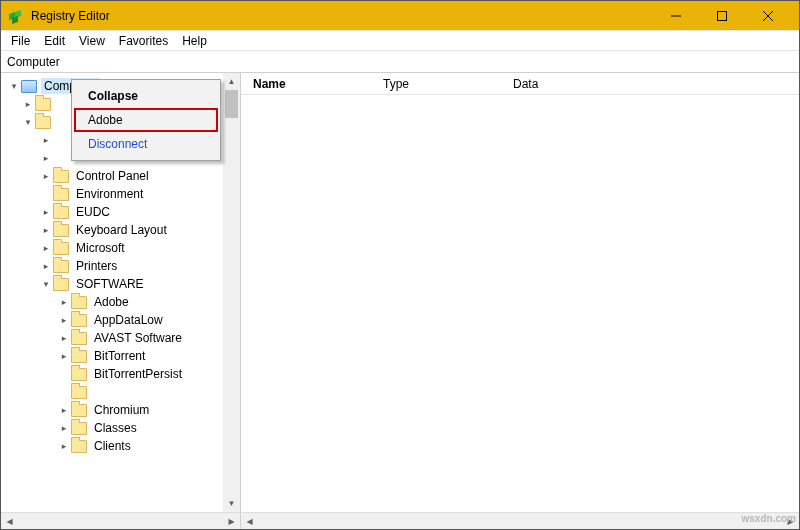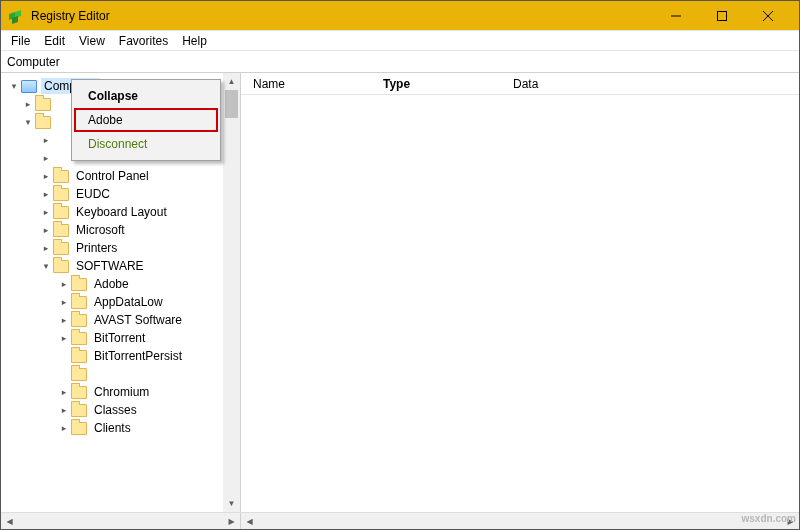--- a/index.html
+++ b/index.html
@@ -90,22 +90,22 @@
 }
 .list-header {
   height: 22px;
   display: flex;
   align-items: center;
   border-bottom: 1px solid #e5e5e5;
   font-size: 12px;
   padding-left: 6px;
 }
 .list-header .col { padding: 0 6px; }
-.col-name { width: 130px; }
-.col-type { width: 130px; font-weight: bold; }
+.col-name { width: 130px; font-weight: bold; }
+.col-type { width: 130px; }
 .col-data { flex: 1; }
 .row {
   display: flex;
   align-items: center;
   height: 18px;
   white-space: nowrap;
 }
 .twbtn { width:14px; text-align:center; color:#5a5a5a; font-size:9px; }
 .fld {
   width: 16px; height: 13px;
@@ -141,21 +141,21 @@
   border: 1px solid #a0a0a0;
   box-shadow: 3px 3px 3px rgba(0,0,0,.25);
   padding: 4px 2px;
   z-index: 10;
   font-size: 12px;
 }
 .ctxmenu .itm {
   padding: 5px 14px;
 }
 .ctxmenu .itm.bold { font-weight: 700; }
-.ctxmenu .itm.disabled { color: #4d7c0f; }
+.ctxmenu .itm.disabled { color: #1d4ed8; }
 .ctxmenu .itm.hl { border: 2px solid #c00; padding: 3px 12px; }
 .hscrollbar {
   height: 17px;
   background: #f0f0f0;
   display: flex;
   border-top: 1px solid #ddd;
 }
 .hscrollbar .seg { display:flex; align-items:center; }
 .hscrollbar .arr { width:17px; display:flex; align-items:center; justify-content:center; color:#606060; font-size:8px;}
 .hscrollbar .track { flex:1; position:relative; }
@@ -225,20 +225,25 @@
       <div class="row indent2">
           <span class="twbtn">▸</span>
         </div>
       <div class="row indent2">
           <span class="twbtn">▸</span>
         </div>
       <div class="row indent2">
           <span class="twbtn">▸</span>
           <span class="fld"></span>
           <span class="lbl">Control Panel</span>
+        </div>
+      <div class="row indent2">
+          <span class="twbtn"> </span>
+          <span class="fld"></span>
+          <span class="lbl">Environment</span>
         </div>
       <div class="row indent2">
           <span class="twbtn">▸</span>
           <span class="fld"></span>
           <span class="lbl">EUDC</span>
         </div>
       <div class="row indent2">
           <span class="twbtn">▸</span>
           <span class="fld"></span>
           <span class="lbl">Keyboard Layout</span>

